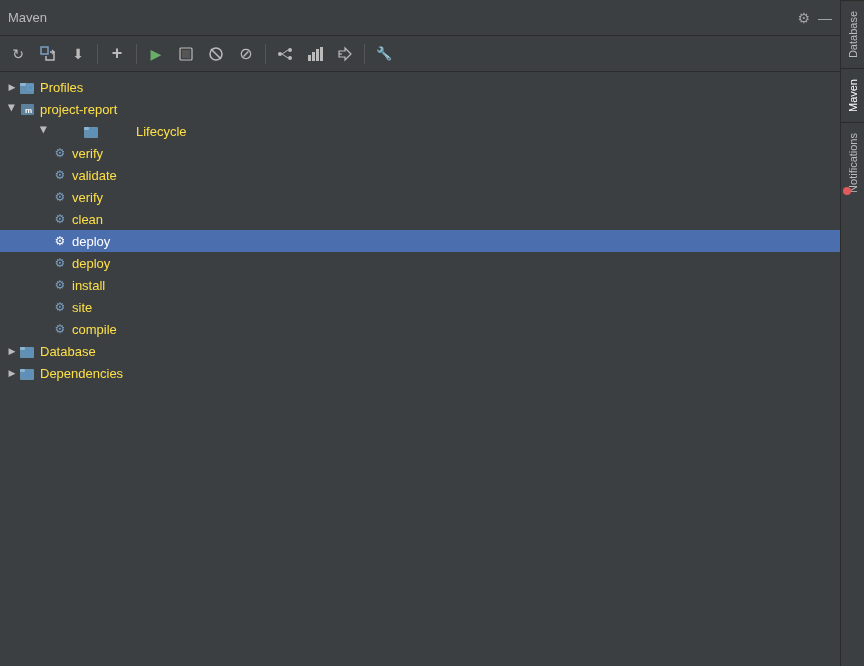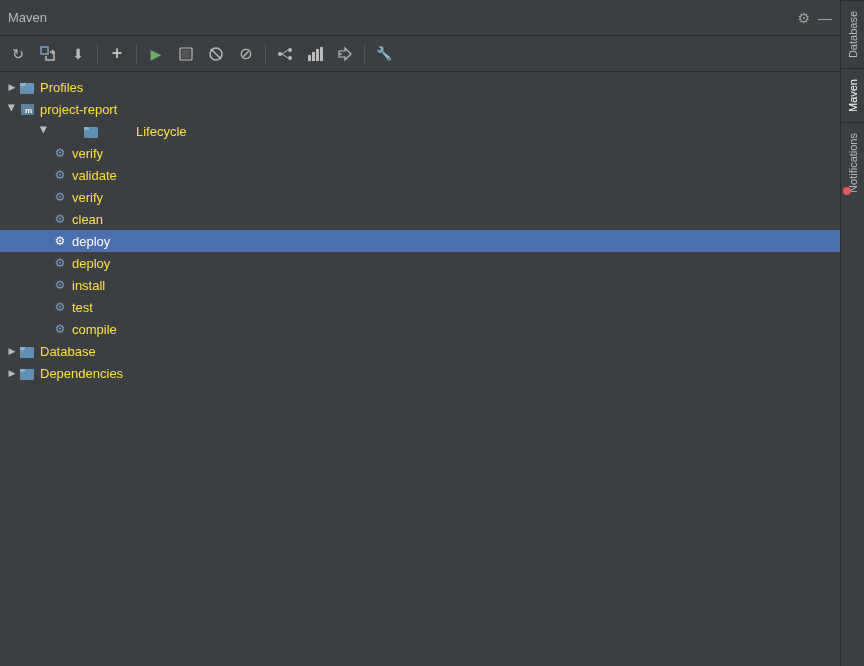--- a/index.html
+++ b/index.html
@@ -311,21 +311,21 @@
 
     <div class="tree-item indent-2">
       <span class="expand-placeholder"></span>
       <span class="node-icon gear-icon">⚙</span>
       <span class="item-label">install</span>
     </div>
 
     <div class="tree-item indent-2">
       <span class="expand-placeholder"></span>
       <span class="node-icon gear-icon">⚙</span>
-      <span class="item-label">test</span>
+      <span class="item-label">site</span>
     </div>
 
     <div class="tree-item indent-2">
       <span class="expand-placeholder"></span>
       <span class="node-icon gear-icon">⚙</span>
       <span class="item-label">compile</span>
     </div>
 
     <div class="tree-item indent-0">
       <span class="expand-arrow">▶</span>

